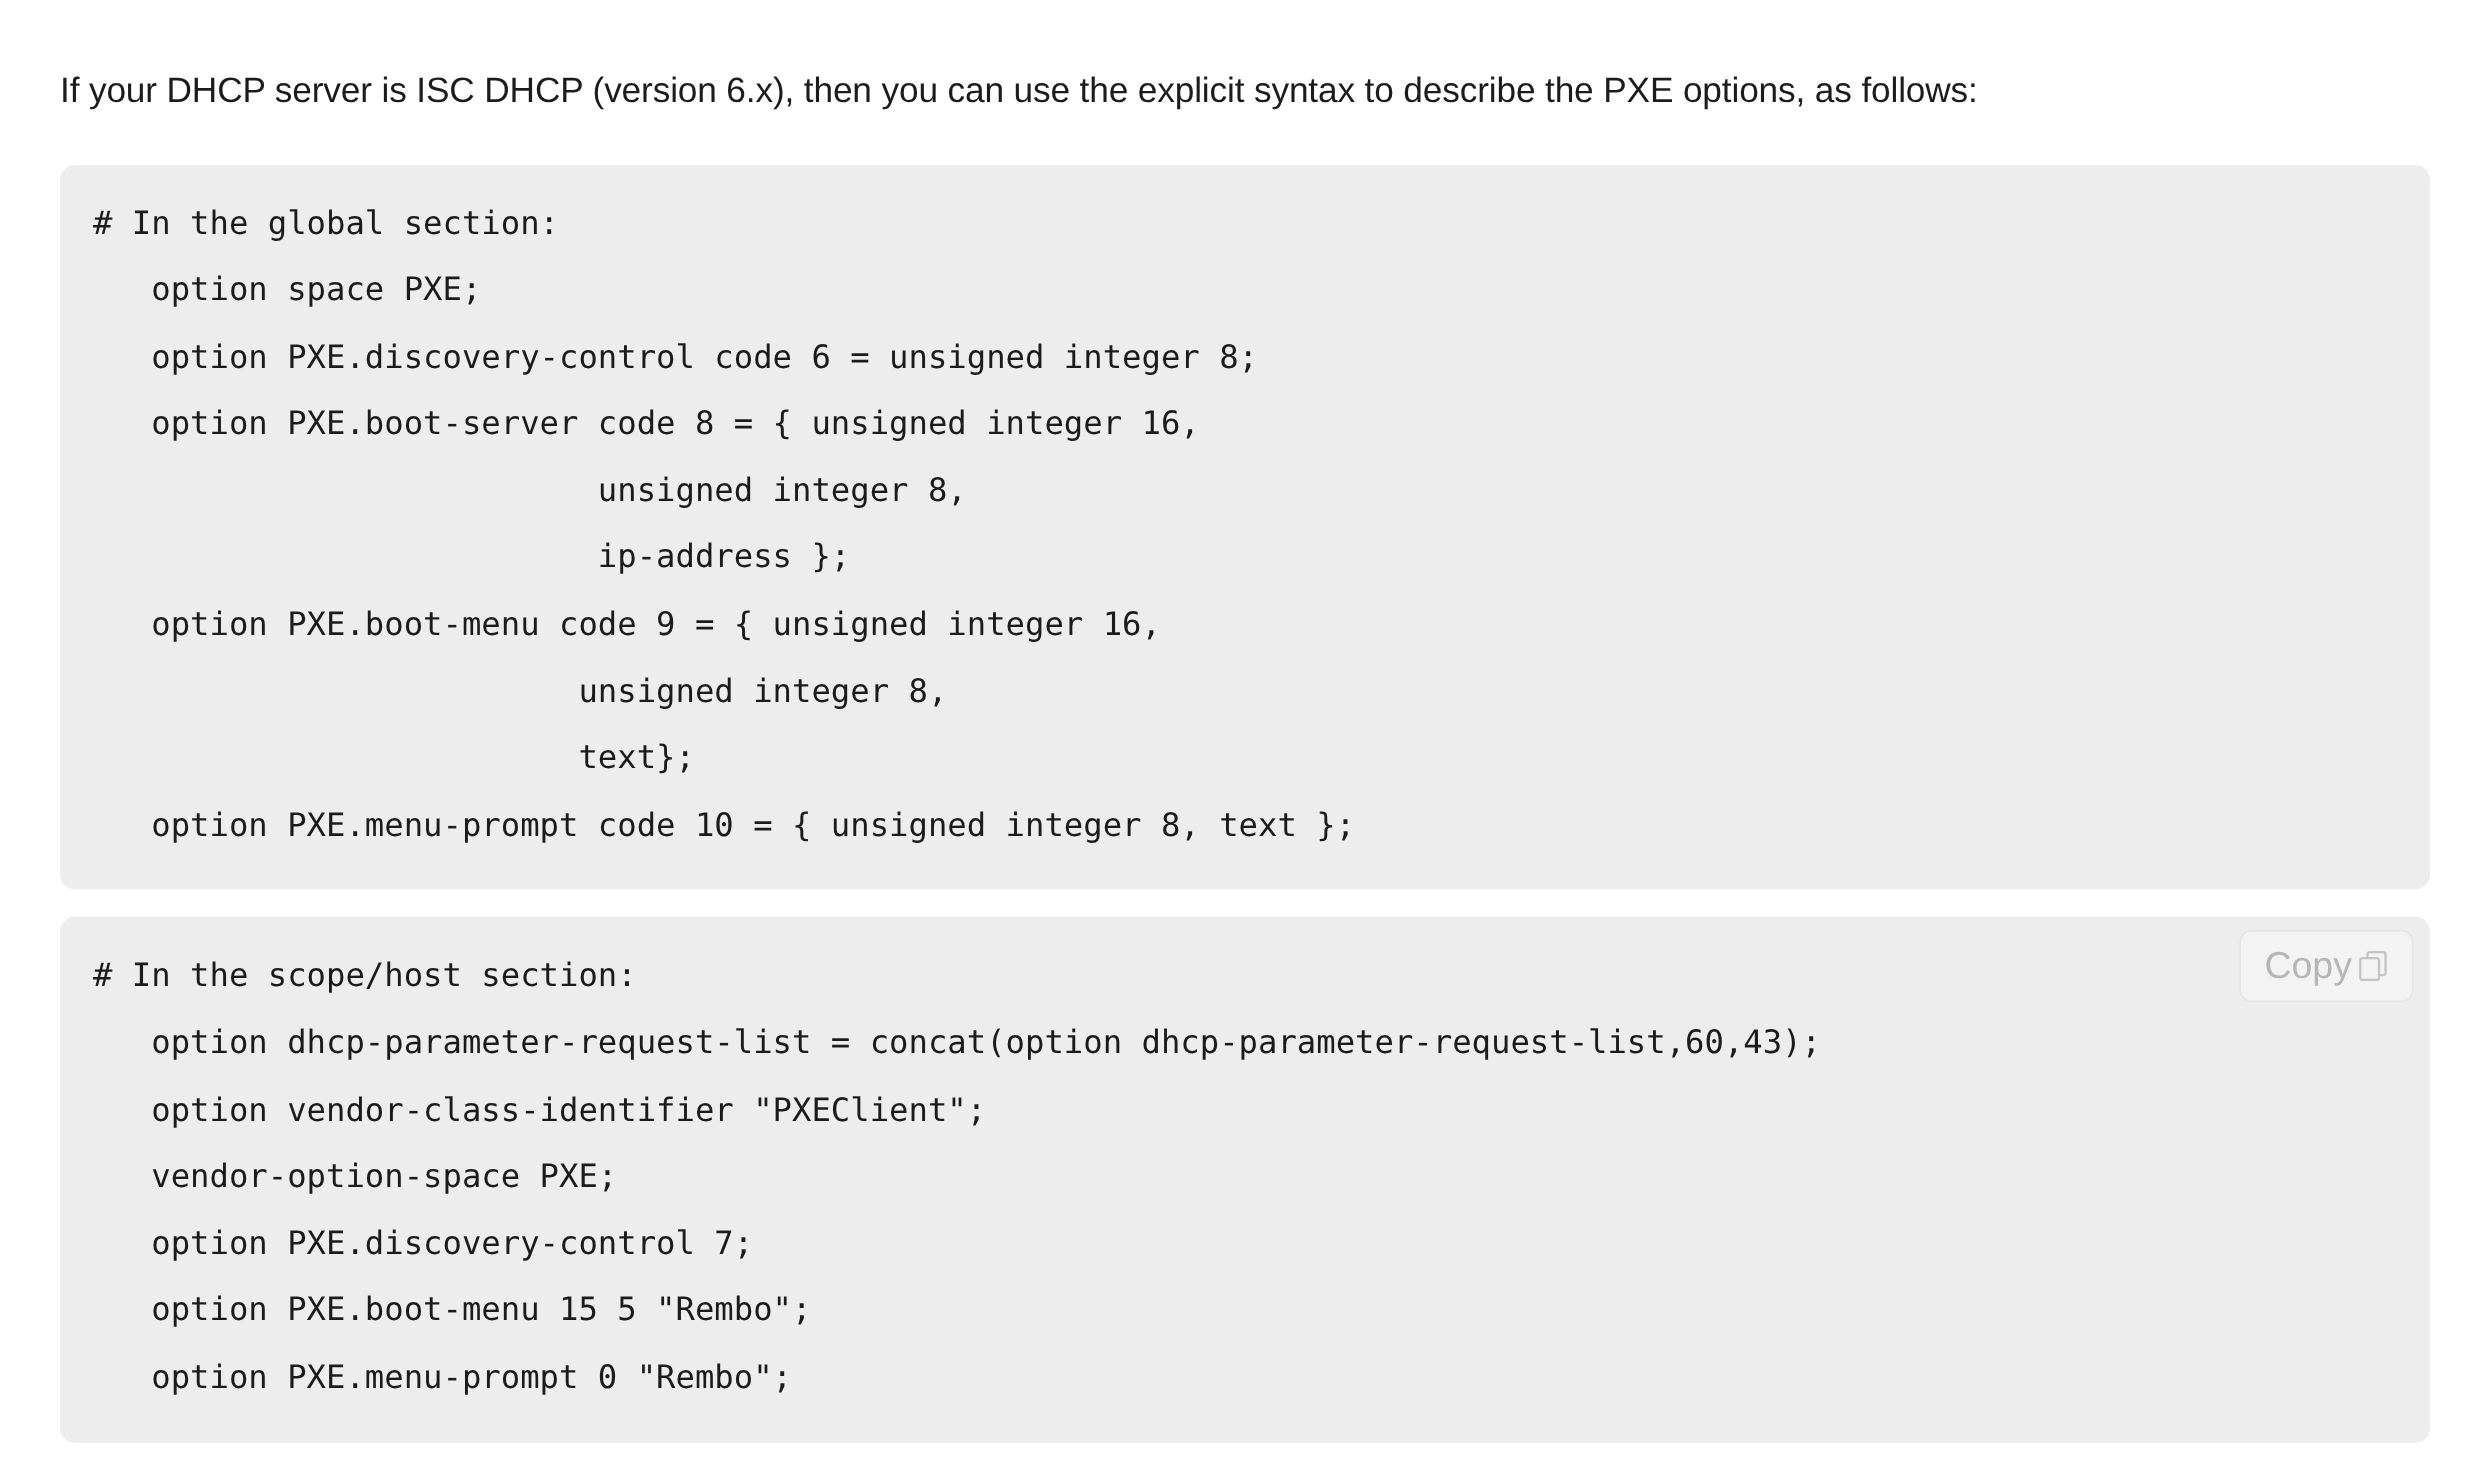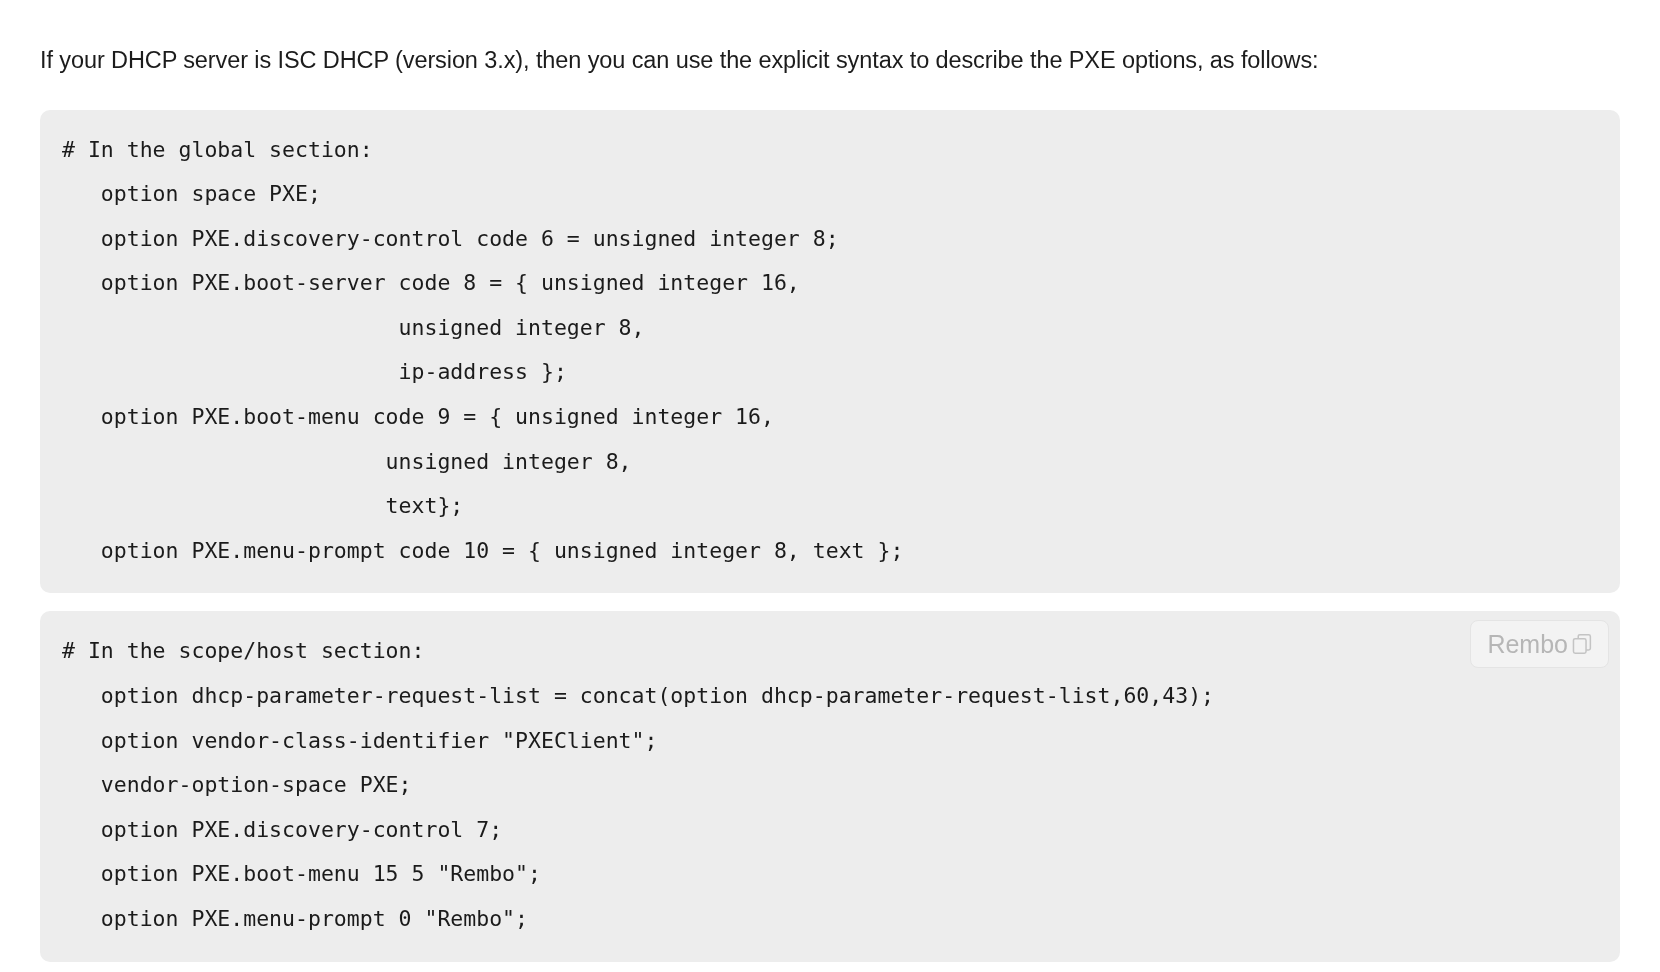--- a/index.html
+++ b/index.html
@@ -80,38 +80,38 @@
     position: relative;
     flex: 0 0 auto;
   }
   .copy-icon svg { display: block; }
 </style>
 </head>
 <body>
 
 <div class="page">
 
-  <p class="intro">If your DHCP server is ISC DHCP (version 3.x), then you can use the explicit syntax to describe the PXE options, as follows:</p>
+  <p class="intro">If your DHCP server is ISC DHCP (version 6.x), then you can use the explicit syntax to describe the PXE options, as follows:</p>
 
   <div class="codeblock first">
     <pre class="code"># In the global section:
    option space PXE;
    option PXE.discovery-control code 6 = unsigned integer 8;
    option PXE.boot-server code 8 = { unsigned integer 16,
                           unsigned integer 8,
                           ip-address };
    option PXE.boot-menu code 9 = { unsigned integer 16,
                          unsigned integer 8,
                          text};
    option PXE.menu-prompt code 10 = { unsigned integer 8, text };</pre>
   </div>
 
   <div class="codeblock second">
     <div class="copy-btn">
-      <span class="copy-label">Rembo</span>
+      <span class="copy-label">Copy</span>
       <span class="copy-icon">
         <svg viewBox="0 0 24 24" width="26" height="28" fill="none" stroke="#c4c4c4" stroke-width="1.4">
           <rect x="3.2" y="7.2" width="11.6" height="13.4" rx="1.6"></rect>
           <path d="M7.6 7.2 V5.0 a1.6 1.6 0 0 1 1.6 -1.6 h8.0 a1.6 1.6 0 0 1 1.6 1.6 v11.0 a1.6 1.6 0 0 1 -1.6 1.6 h-2.4"></path>
         </svg>
       </span>
     </div>
     <pre class="code"># In the scope/host section:
    option dhcp-parameter-request-list = concat(option dhcp-parameter-request-list,60,43);
    option vendor-class-identifier "PXEClient";

